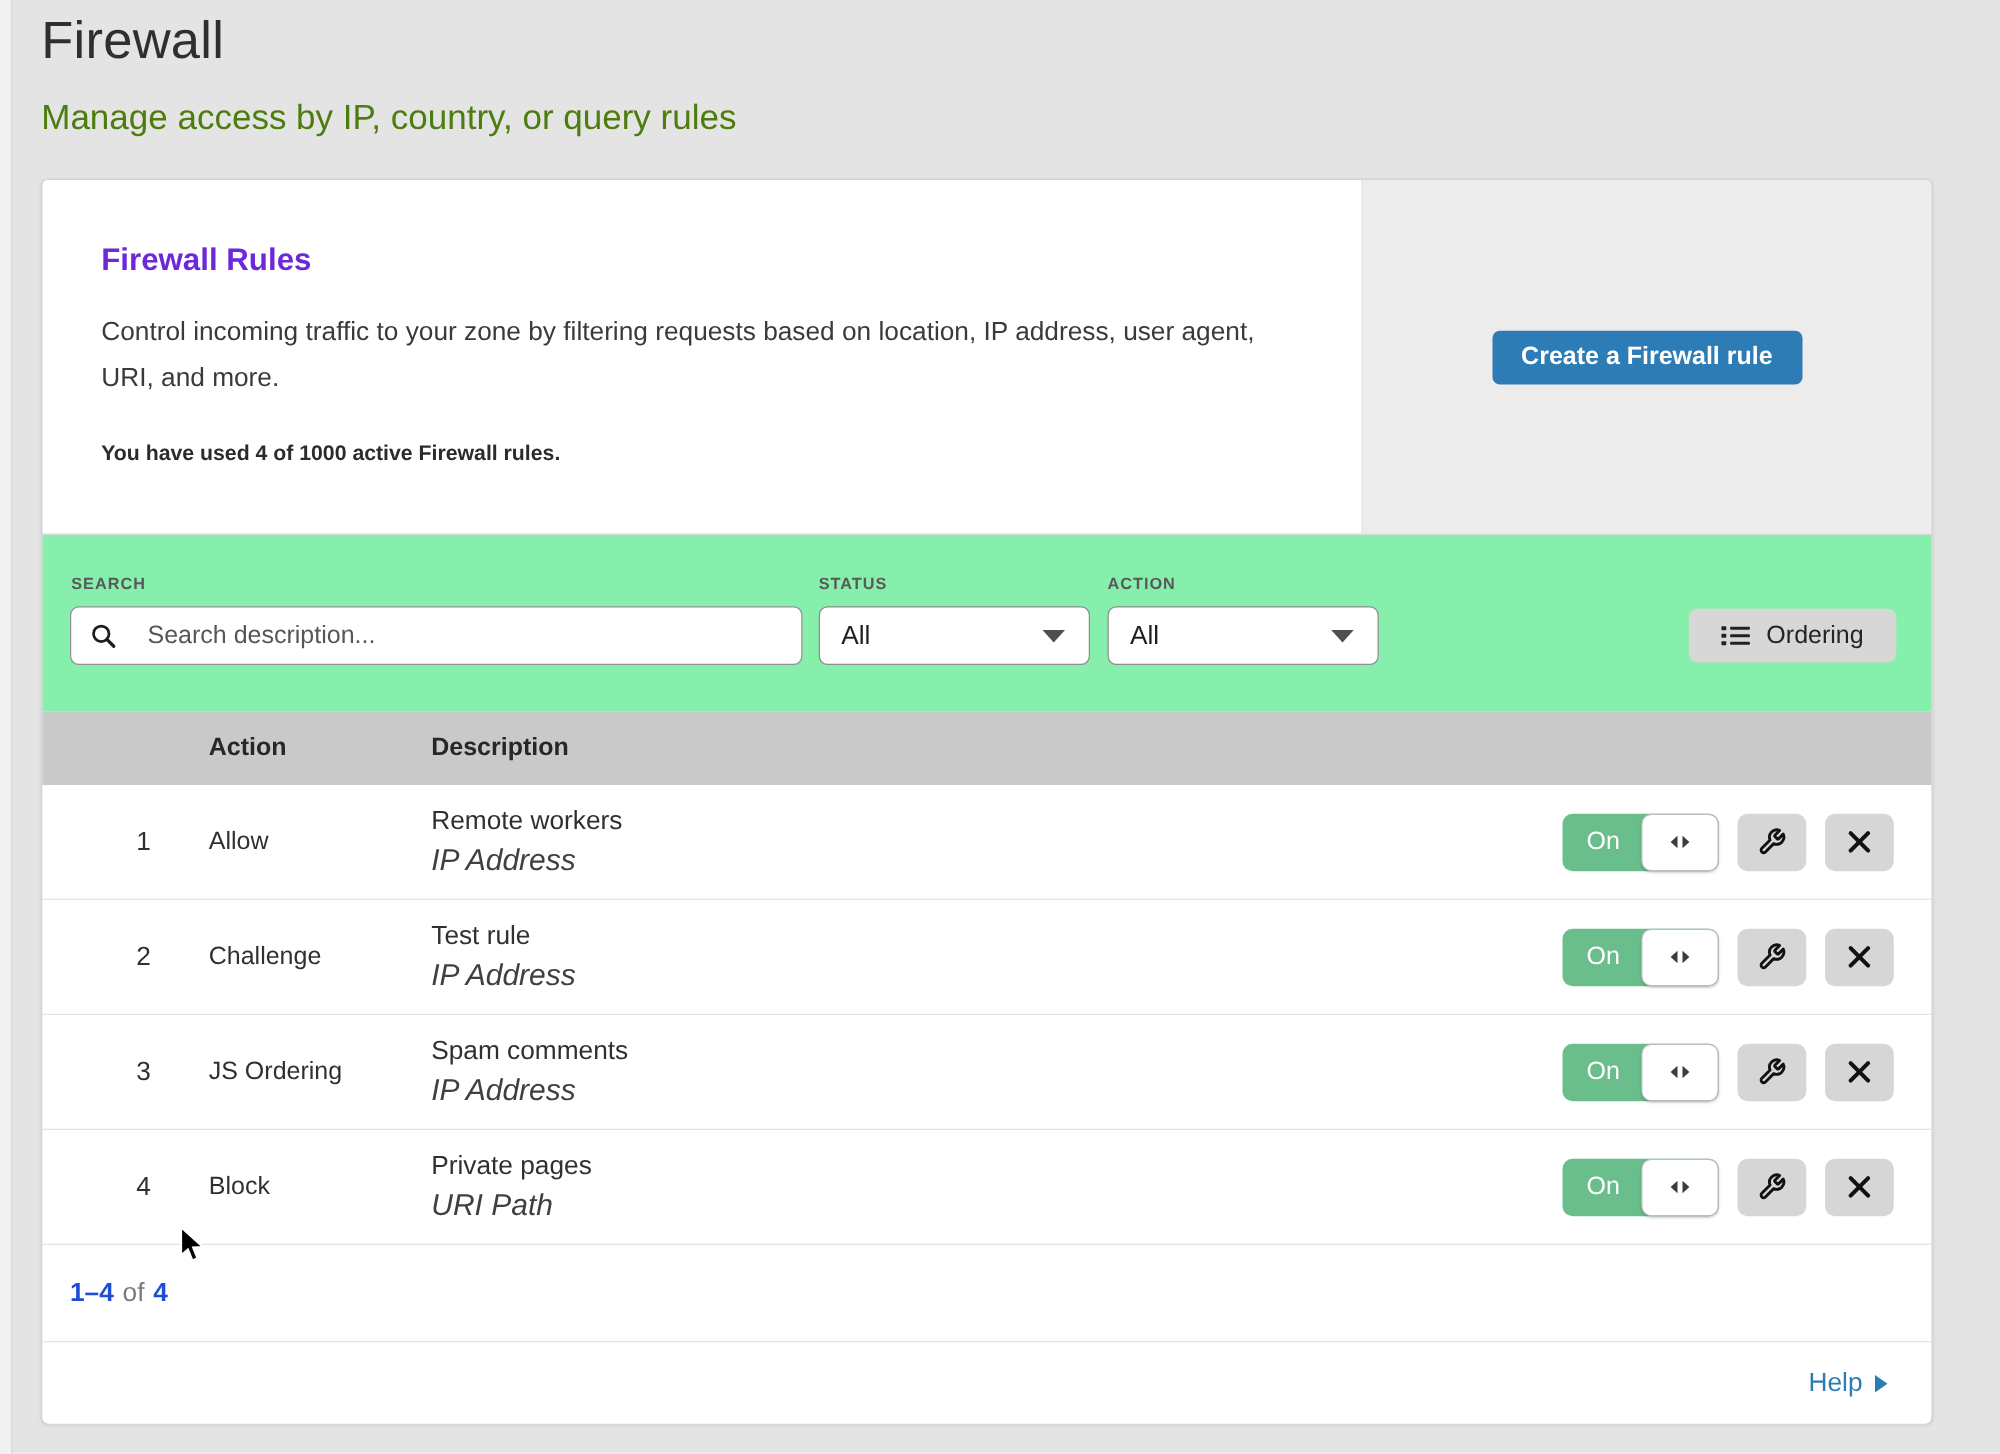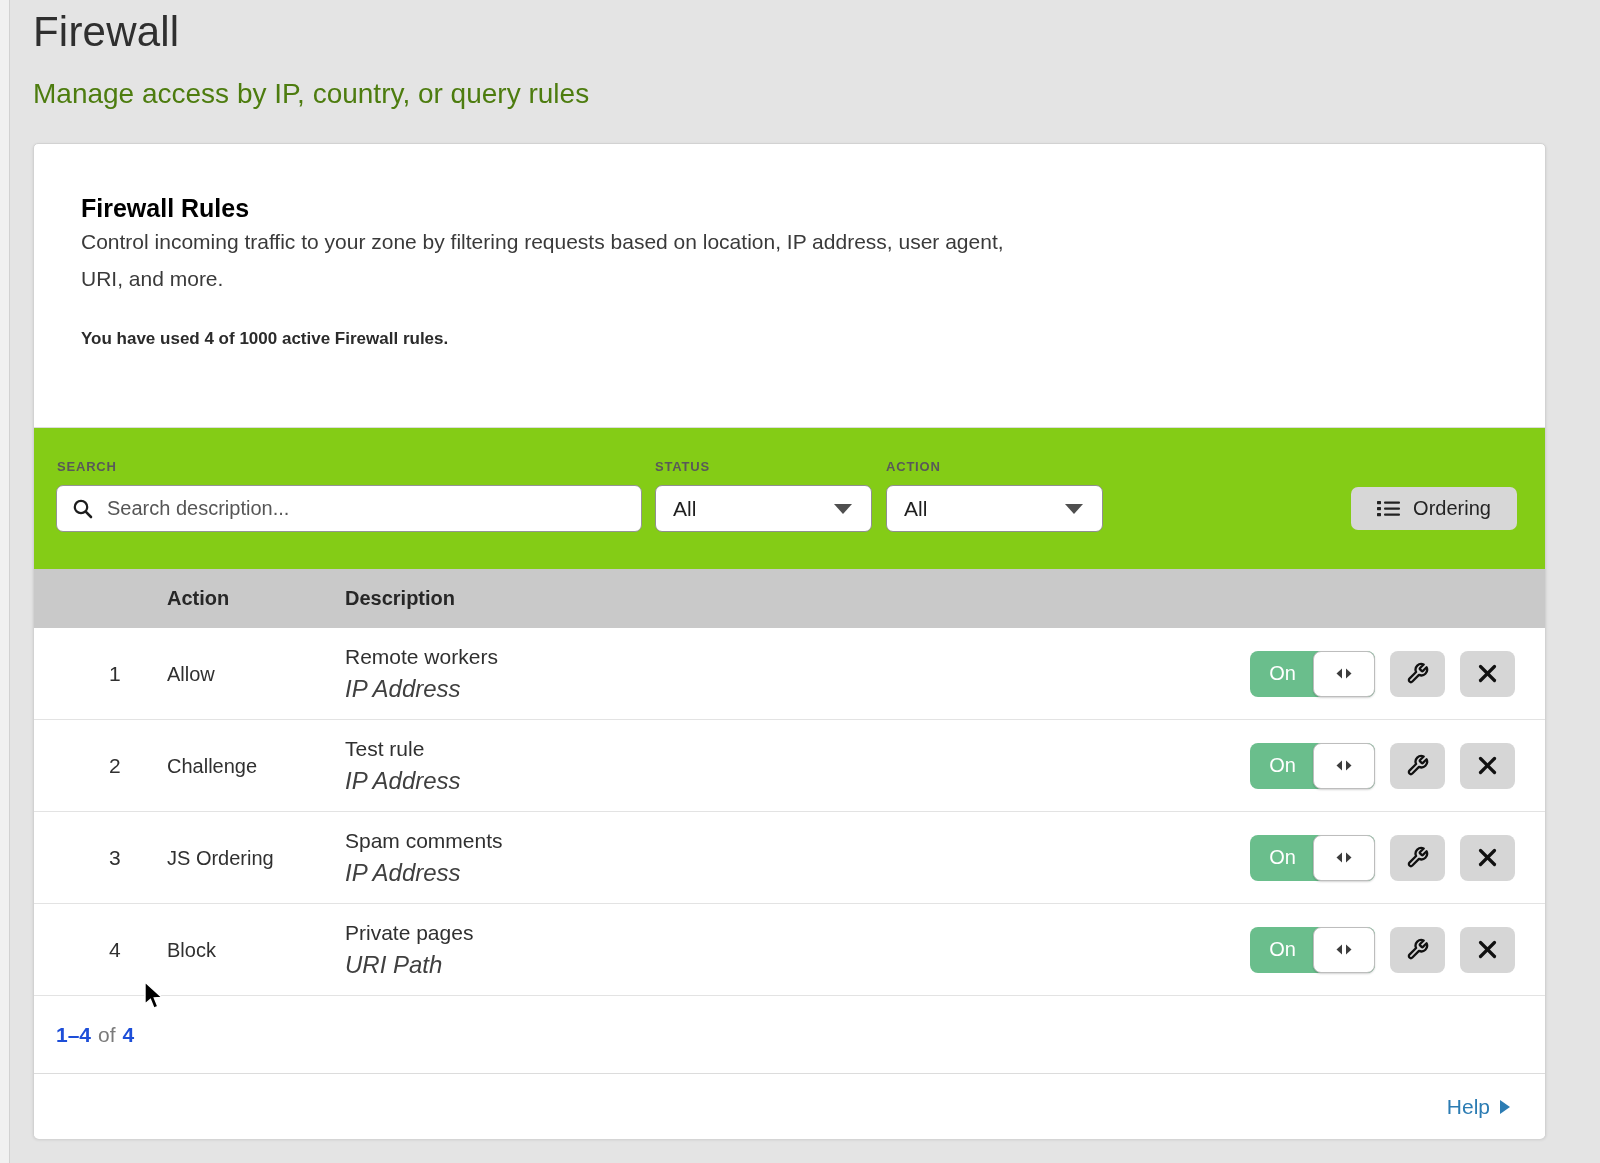--- a/index.html
+++ b/index.html
@@ -22,48 +22,48 @@
   
   .card {
     position:absolute; left:33px; top:143px; width:1513px; height:996px;
     background:#ffffff; border:1px solid #d2d2d2; border-radius:5px;
     box-shadow:0 1px 3px rgba(0,0,0,0.10);
   }
 
   
   .top-section { position:absolute; top:0; left:0; width:100%; height:283px; }
   .intro { padding:50px 0 0 47px; }
-  .card-heading { font-size:25px; font-weight:700; color:#000000; }
+  .card-heading { font-size:25px; font-weight:700; color:#6d28d9; margin-bottom:24px; }
   .card-desc { font-size:21px; line-height:37px; color:#3a3a3a; width:960px; }
   .card-usage { margin-top:32px; font-size:17px; font-weight:700; color:#2b2b2b; }
   .side-panel {
     position:absolute; top:0; right:0; width:456px; height:283px;
     background:#ececec; border-left:1px solid #dddddd; border-radius:0 5px 0 0;
   }
   .create-btn {
     position:absolute; left:50%; top:50%; transform:translate(-50%,-50%);
     width:248px; height:43px; background:#2e7cb5; color:#ffffff;
     font-family:"Liberation Sans", sans-serif;
     font-size:20px; font-weight:700; border:none; border-radius:6px; cursor:pointer;
   }
 
   
   .filter-section {
     position:absolute; top:283px; left:0; width:100%; height:142px;
-    border-top:1px solid #dcdcdc; background:#84cc16;
+    border-top:1px solid #dcdcdc; background:#86efac;
   }
   .field-label {
     position:absolute; top:31px; font-size:13px; font-weight:700;
     color:#595959; letter-spacing:0.8px;
   }
   .lbl-search { left:23px; } .lbl-status { left:621px; } .lbl-action { left:852px; }
   .search-box {
     position:absolute; left:22px; top:57px; width:586px; height:47px;
     border:1px solid #949494; border-radius:7px; background:#fff;
-    display:flex; align-items:center; padding-left:15px; gap:13px;
+    display:flex; align-items:center; padding-left:15px; gap:24px;
   }
   .search-box input {
     border:none; outline:none; background:transparent; flex:1;
     font-family:"Liberation Sans", sans-serif; font-size:20px; color:#333;
   }
   .search-box input::placeholder { color:#565656; opacity:1; }
   .select {
     position:absolute; top:57px; width:217px; height:47px;
     border:1px solid #8f8f8f; border-radius:7px; background:#fff; cursor:pointer;
     display:flex; align-items:center; justify-content:space-between; padding:0 19px 0 17px;
@@ -142,20 +142,23 @@
   <div class="page-subtitle">Manage access by IP, country, or query rules</div>
 </div>
 
 <div class="card">
 
   <div class="top-section">
     <div class="intro">
       <div class="card-heading">Firewall Rules</div>
       <div class="card-desc">Control incoming traffic to your zone by filtering requests based on location, IP address, user agent, URI, and more.</div>
       <div class="card-usage">You have used 4 of 1000 active Firewall rules.</div>
+    </div>
+    <div class="side-panel">
+      <button class="create-btn">Create a Firewall rule</button>
     </div>
   </div>
 
   <div class="filter-section">
     <div class="field-label lbl-search">SEARCH</div>
     <div class="search-box">
       <span style="display:flex;">
         <svg width="22" height="22" viewBox="0 0 22 22">
             <circle cx="9" cy="9" r="6.2" fill="none" stroke="#1d1d1d" stroke-width="2.2"></circle>
             <line x1="13.7" y1="13.7" x2="19" y2="19" stroke="#1d1d1d" stroke-width="2.6" stroke-linecap="round"></line>

